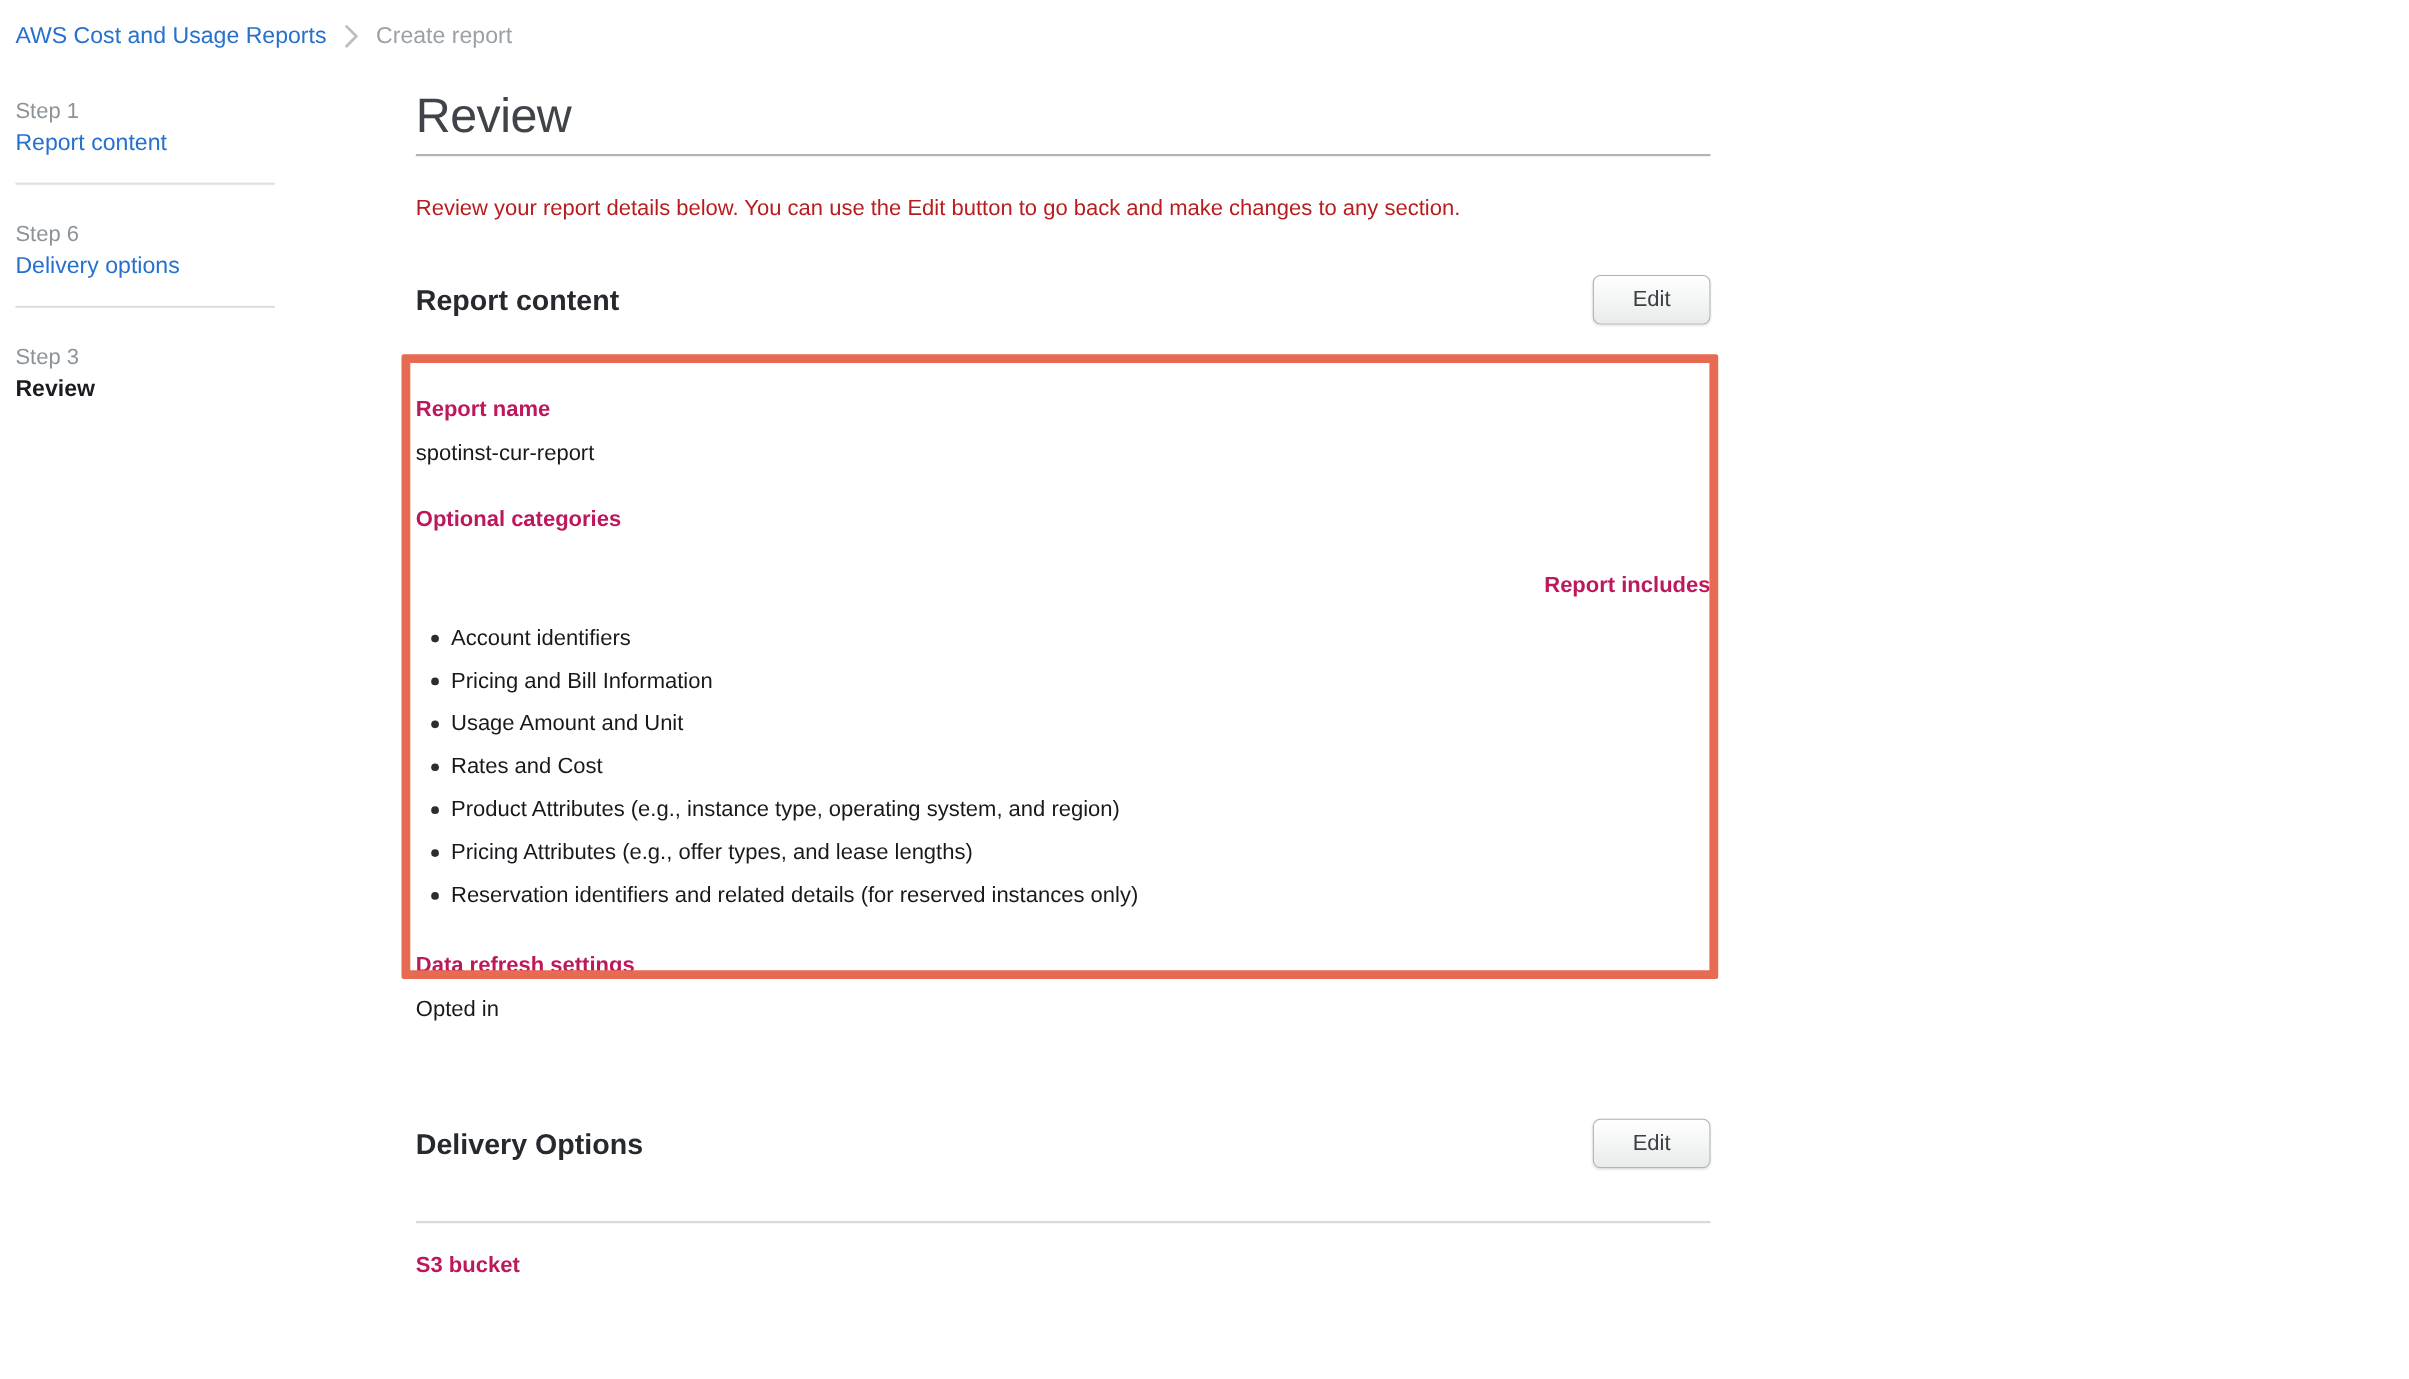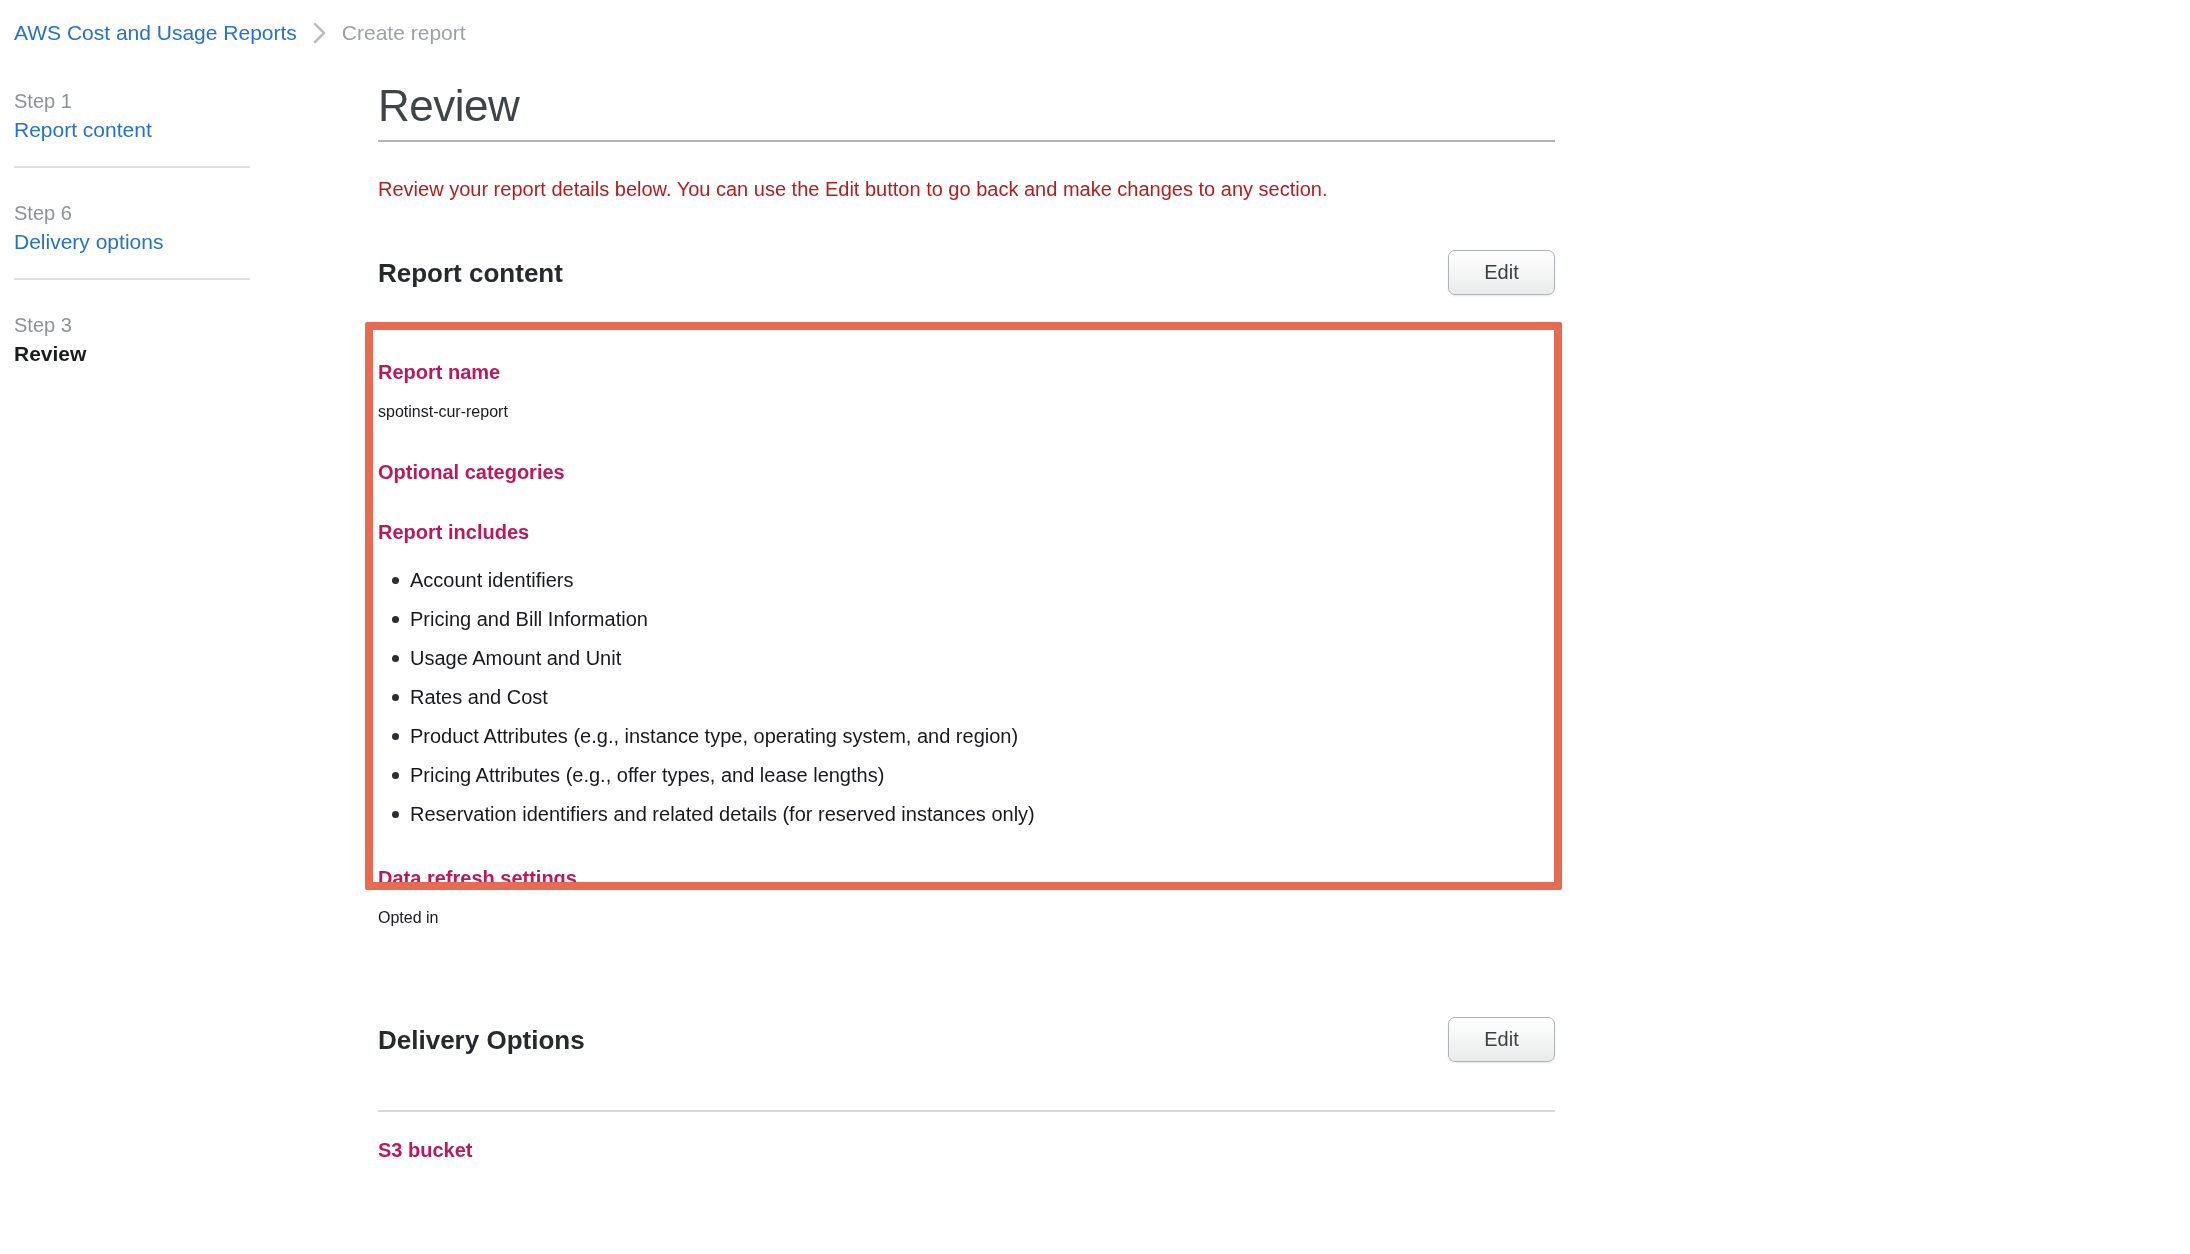--- a/index.html
+++ b/index.html
@@ -112,27 +112,27 @@
   }
 
   .field-label {
     font-size: 20px;
     line-height: 24px;
     font-weight: 700;
     color: #be185d;
   }
   .field-value {
     margin-top: 16px;
-    font-size: 16px;
+    font-size: 20px;
     line-height: 24px;
     color: #17191c;
   }
   .f-report-name   { margin-top: 65px; }
   .f-optional      { margin-top: 36px; }
-  .includes-label  { margin-top: 36px; }
+  .includes-label  { margin-top: 36px; text-align: right; }
 
   .includes {
     list-style: none;
     margin: 24px 0 0 0;
     padding: 0;
   }
   .includes li {
     position: relative;
     padding-left: 32px;
     font-size: 20px;

